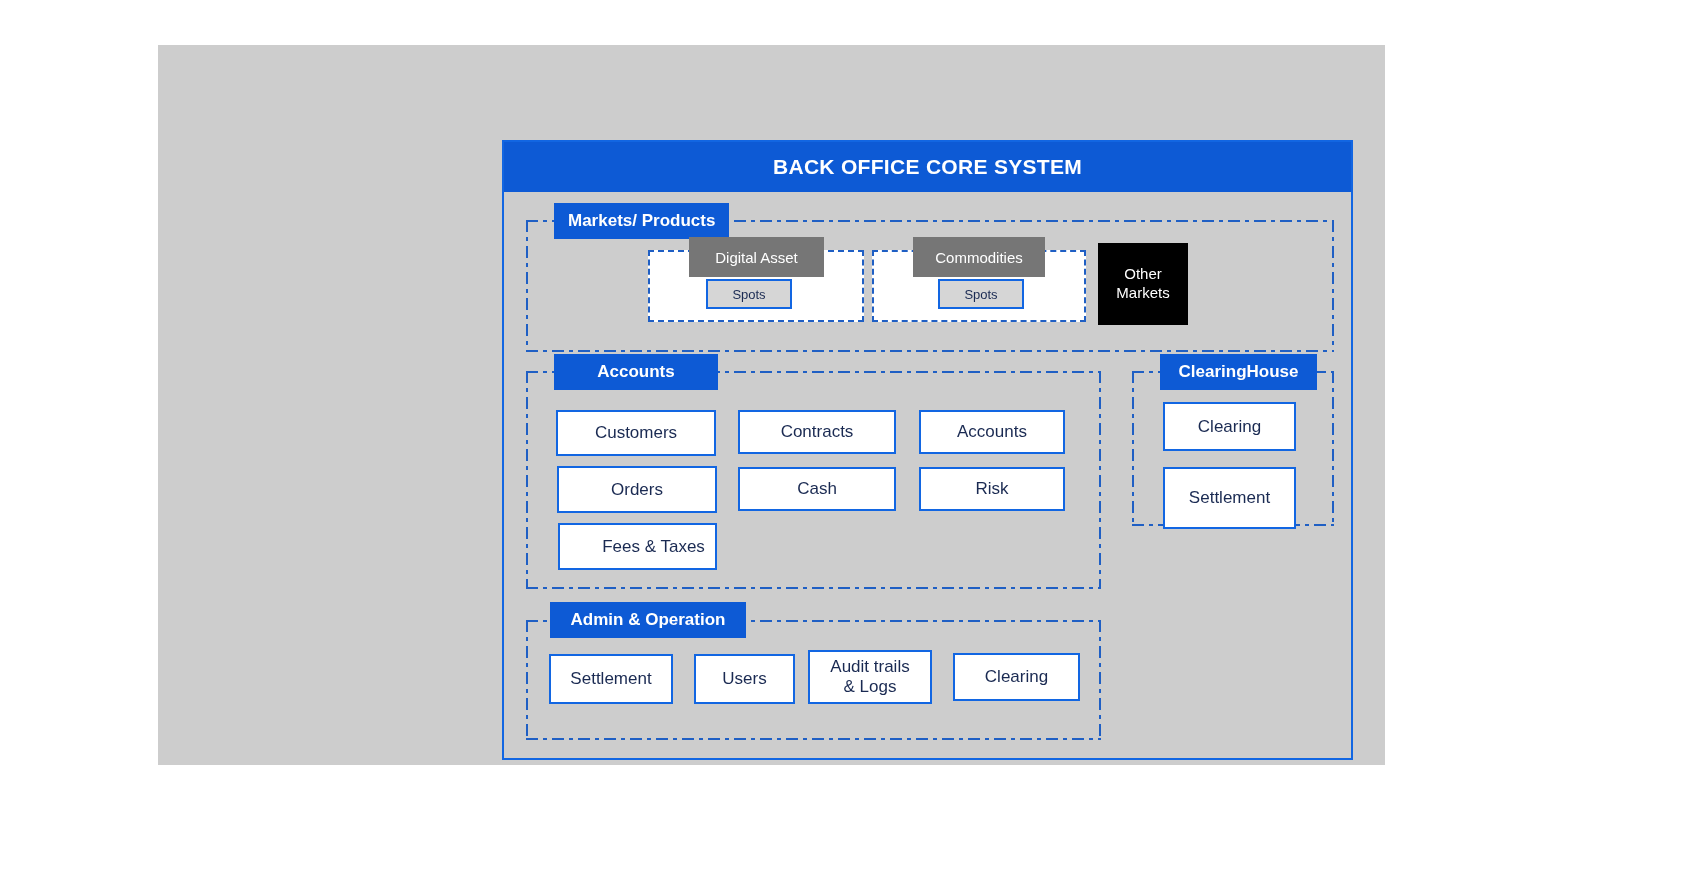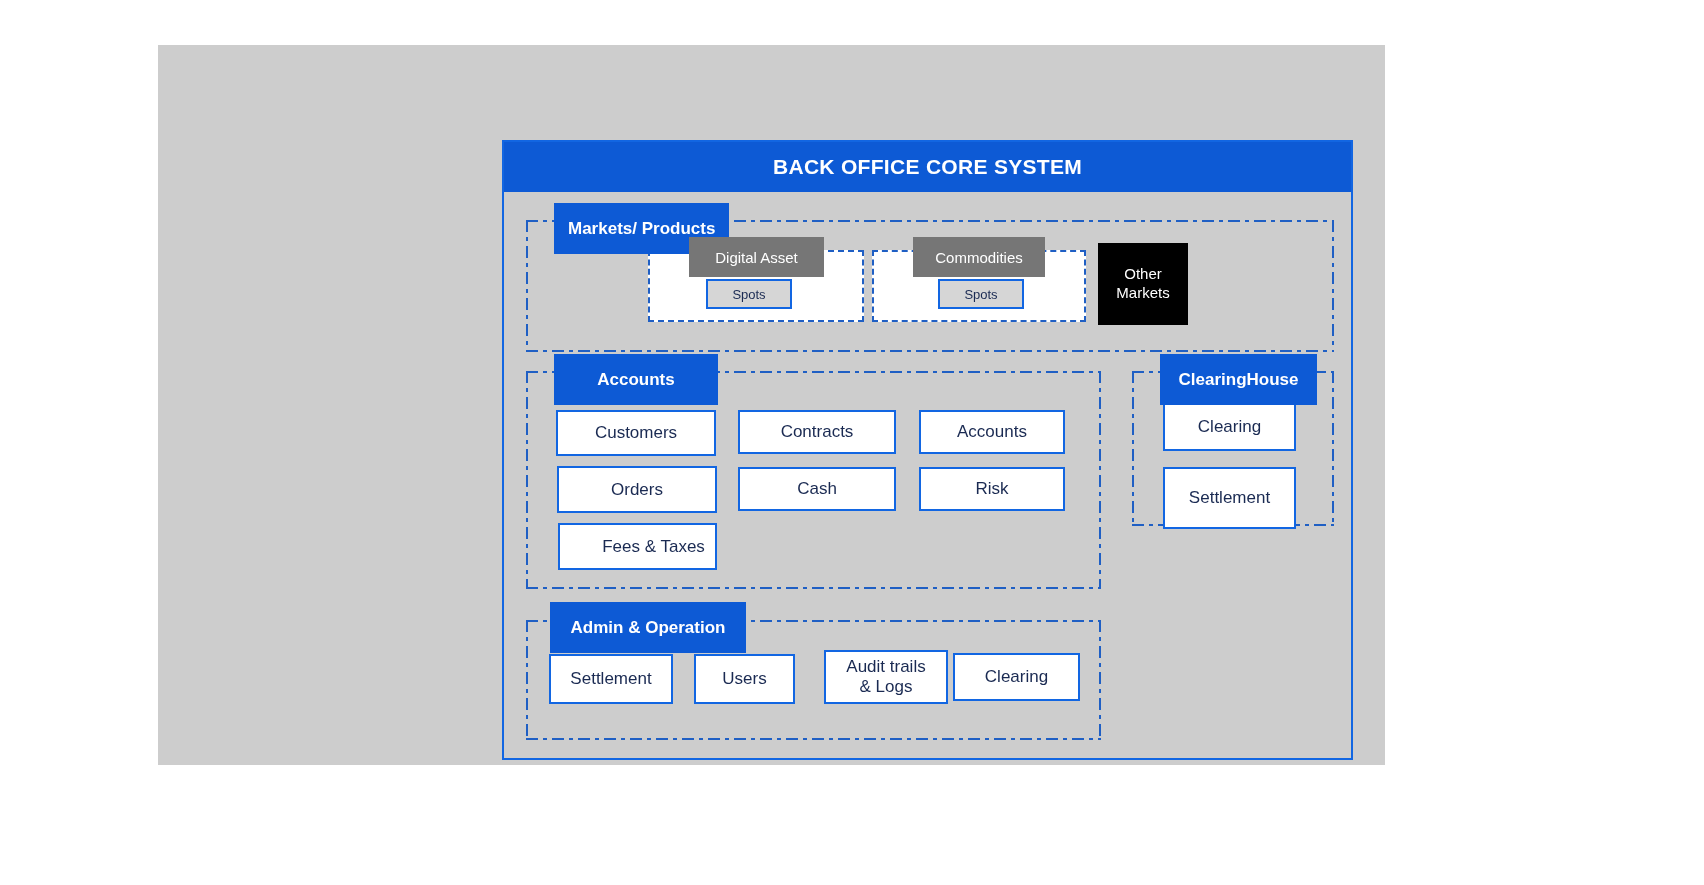--- a/index.html
+++ b/index.html
@@ -76,21 +76,21 @@
   .group-title {
     position: absolute;
     background: #0d5ad5;
     color: #ffffff;
     font-size: 17px;
     font-weight: bold;
     display: flex;
     align-items: center;
     justify-content: center;
     padding: 0 14px;
-    height: 51px;
+    height: 36px;
     box-sizing: border-box;
     white-space: nowrap;
     z-index: 5;
   }
 
   
   .subgroup-title {
     position: absolute;
     background: #767676;
     color: #ffffff;
@@ -201,20 +201,20 @@
 
     <div class="module" style="left:659px; top:260px; width:133px; height:49px;">Clearing</div>
     <div class="module" style="left:659px; top:325px; width:133px; height:62px;">Settlement</div>
 
     <div class="group dashdot" style="left:22px; top:478px; width:575px; height:120px;"></div>
 
     <div class="group-title" style="left:46px; top:460px; width:196px;">Admin &amp; Operation</div>
 
     <div class="module" style="left:45px; top:512px; width:124px; height:50px;">Settlement</div>
     <div class="module" style="left:190px; top:512px; width:101px; height:50px;">Users</div>
-    <div class="module" style="left:320px; top:508px; width:124px; height:54px; flex-direction:column;">
+    <div class="module" style="left:304px; top:508px; width:124px; height:54px; flex-direction:column;">
       <span>Audit trails</span>
       <span>&amp; Logs</span>
     </div>
     <div class="module" style="left:449px; top:511px; width:127px; height:48px;">Clearing</div>
 
   </div>
 </div>
 
 </body></html>

